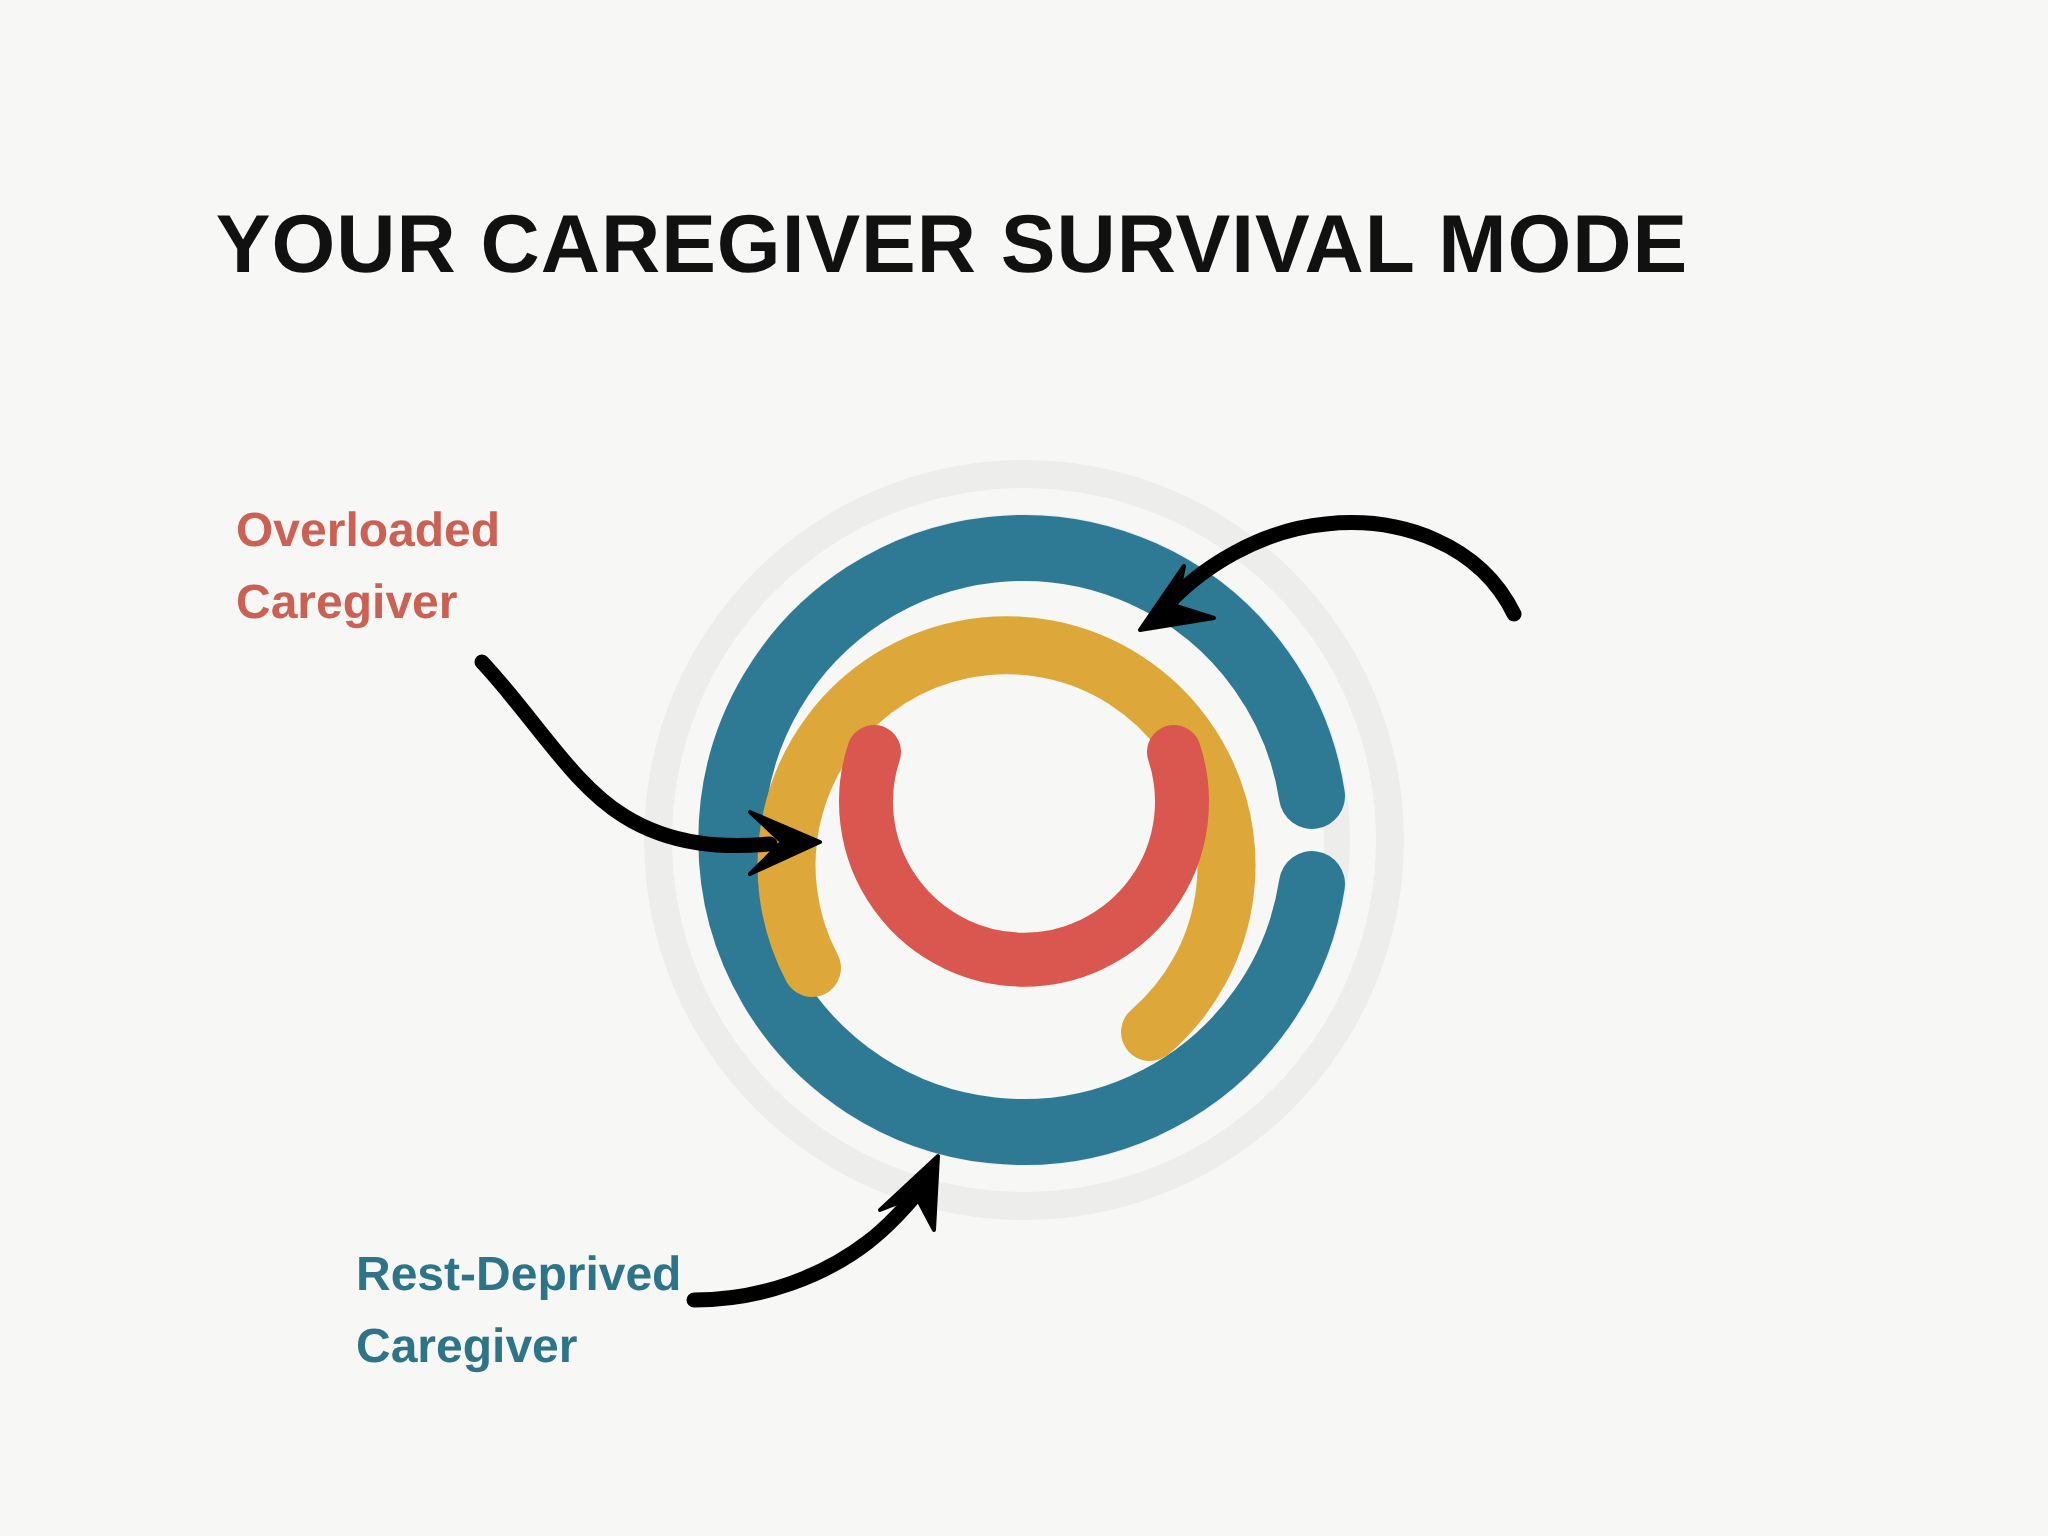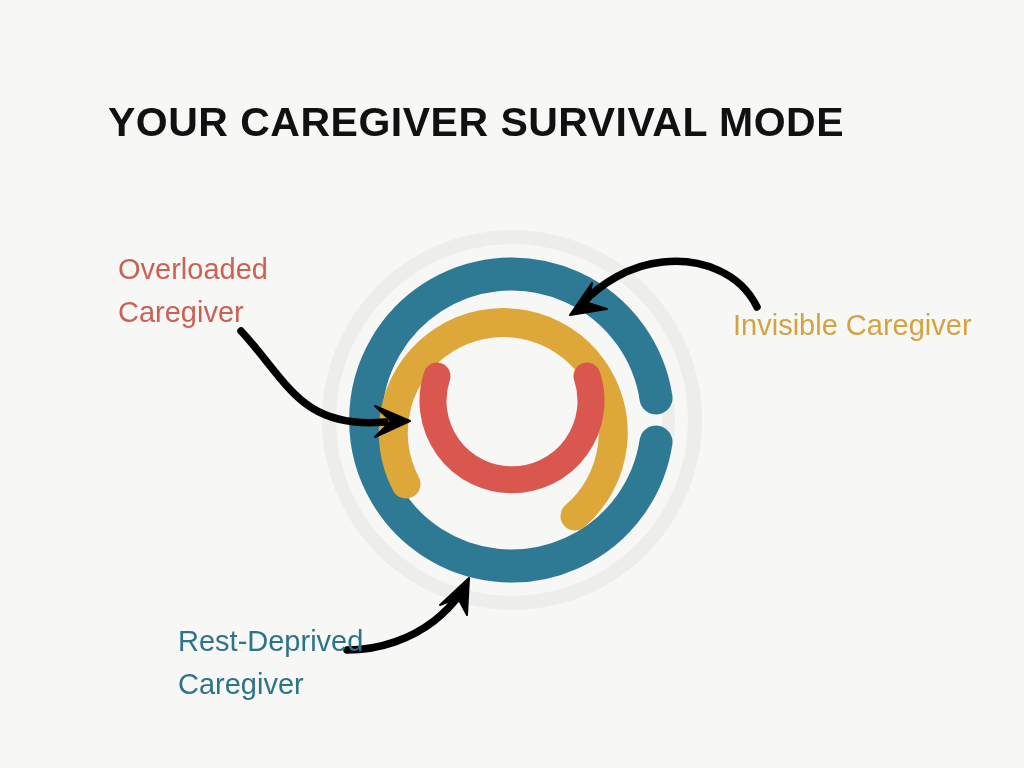--- a/index.html
+++ b/index.html
@@ -30,22 +30,22 @@
     font-size: 41px;
     font-weight: 700;
     letter-spacing: 0.5px;
     color: #111111;
     line-height: 1.1;
     white-space: nowrap;
   }
   .label {
     position: absolute;
     font-family: "Liberation Sans", sans-serif;
-    font-size: 29px;
-    font-weight: 400;
+    font-size: 24px;
+    font-weight: 700;
     line-height: 1.48;
     white-space: pre-line;
   }
   .label-overloaded {
     left: 118px;
     top: 248px;
     color: #CB6155;
     text-align: left;
   }
   .label-invisible {
@@ -128,18 +128,17 @@
                C 381 650, 412 638, 434 621
                C 447 611, 456 600, 463 591"></path>
       <path class="arrow-head" d="M 469 578 L 467 615 L 458 598 L 440 605 Z"></path>
     </g>
 
   </svg>
 
   <div class="label label-overloaded">Overloaded
 Caregiver</div>
 
-  <div class="label label-invisible">Invisible Caregiver</div>
 
   <div class="label label-rest">Rest-Deprived
 Caregiver</div>
 
 </div>
 
 </body></html>

